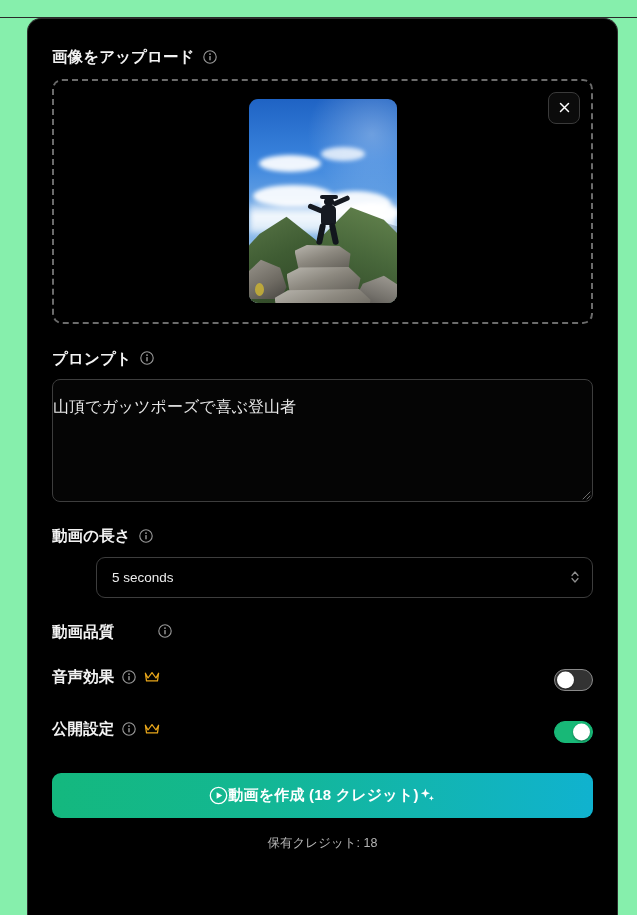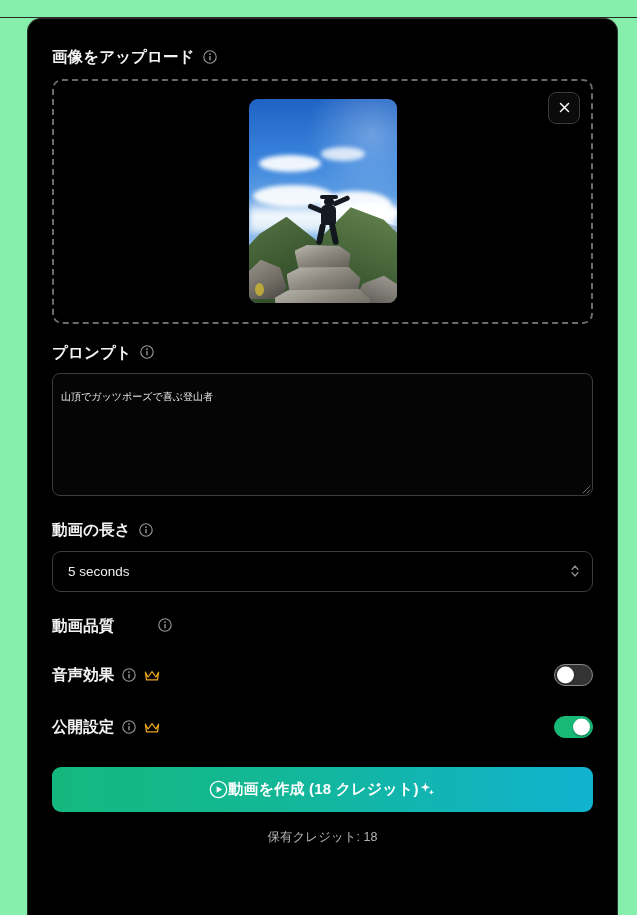--- a/index.html
+++ b/index.html
@@ -178,53 +178,53 @@
   .hiker { position: absolute; left: 56px; top: 92px; width: 46px; height: 58px; }
   .h-head { position:absolute; left: 19px; top: 6px; width: 10px; height: 9px; background:#141820; border-radius:50% 50% 45% 45%; }
   .h-hat  { position:absolute; left: 15px; top: 4px; width: 18px; height: 4px; background:#141820; border-radius: 3px; }
   .h-body { position:absolute; left: 16px; top: 14px; width: 15px; height: 20px; background:#161a22; border-radius: 5px 5px 3px 3px; }
   .h-arm-l{ position:absolute; left: 2px; top: 18px; width: 16px; height: 5px; background:#161a22; border-radius:3px; transform: rotate(22deg); transform-origin: right center;}
   .h-arm-r{ position:absolute; left: 28px; top: 11px; width: 18px; height: 5px; background:#161a22; border-radius:3px; transform: rotate(-24deg); transform-origin: left center;}
   .h-leg-l{ position:absolute; left: 13px; top: 32px; width: 6px; height: 22px; background:#12161d; border-radius:3px; transform: rotate(12deg);}
   .h-leg-r{ position:absolute; left: 26px; top: 32px; width: 6px; height: 22px; background:#12161d; border-radius:3px; transform: rotate(-12deg);}
 
   
-  .prompt-label { margin-top: 21px; }
+  .prompt-label { margin-top: 27px; }
 
   .prompt-box {
     position: relative;
     margin-top: 13px;
     width: 100%;
     height: 123px;
     background: #050505;
     border: 1px solid #3d3d3d;
     border-radius: 8px;
     color: #e9e9e9;
     font-family: "Liberation Sans", "DejaVu Sans", sans-serif;
-    font-size: 10px;
+    font-size: 16px;
     line-height: 1.5;
-    padding: 15px 8px;
+    padding: 15px 0;
     resize: none;
     outline: none;
     display: block;
   }
   .resize-grip {
     position: absolute;
     right: 2px;
     bottom: 2px;
     width: 12px;
     height: 12px;
     pointer-events: none;
   }
 
   
   .duration-label { margin-top: 26px; }
   .quality-label  { margin-top: 26px; gap: 44px; }
 
-  .select-wrap { position: relative; margin-top: 13px; }
+  .select-wrap { position: relative; margin-top: 13px; margin-left: 44px; }
 
   .select-box {
     width: 100%;
     height: 41px;
     background: #000000;
     border: 1px solid #3d3d3d;
     border-radius: 9px;
     color: #ededed;
     font-family: "Liberation Sans", "DejaVu Sans", sans-serif;
     font-size: 13.5px;
@@ -241,21 +241,21 @@
     top: 50%;
     transform: translateY(-50%);
     width: 10px;
     height: 16px;
     pointer-events: none;
   }
 
   
   .toggle-row {
     display: flex;
-    align-items: center;
+    align-items: flex-start;
     justify-content: space-between;
     height: 24px;
   }
   .toggle-row.sfx    { margin-top: 30px; }
   .toggle-row.public { margin-top: 28px; }
 
   .toggle {
     position: relative;
     width: 39px;
     height: 22px;

